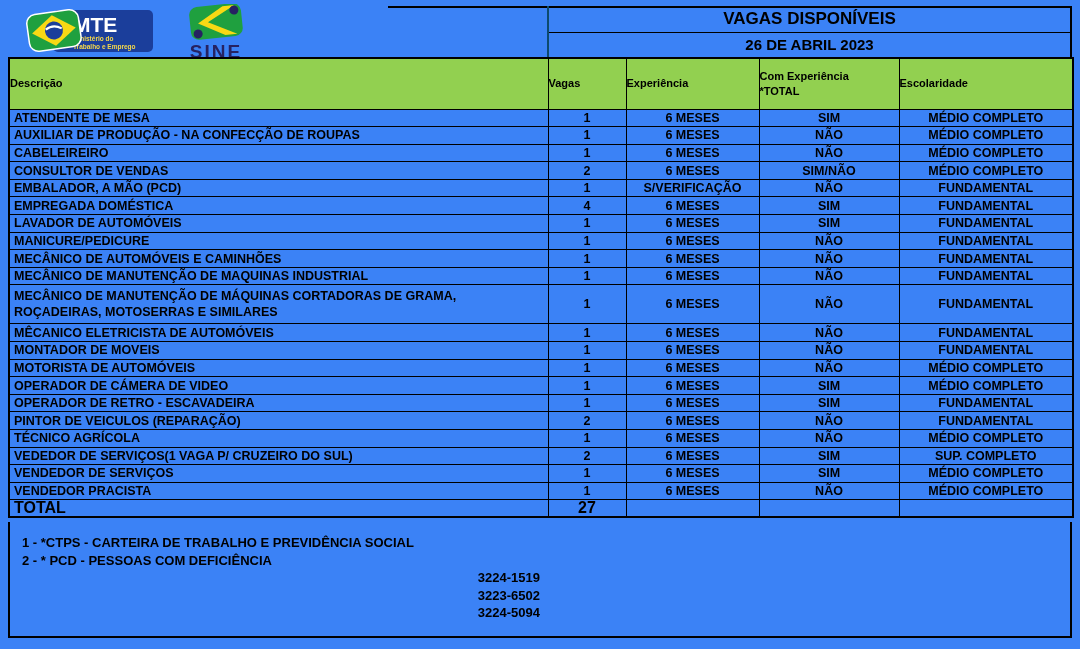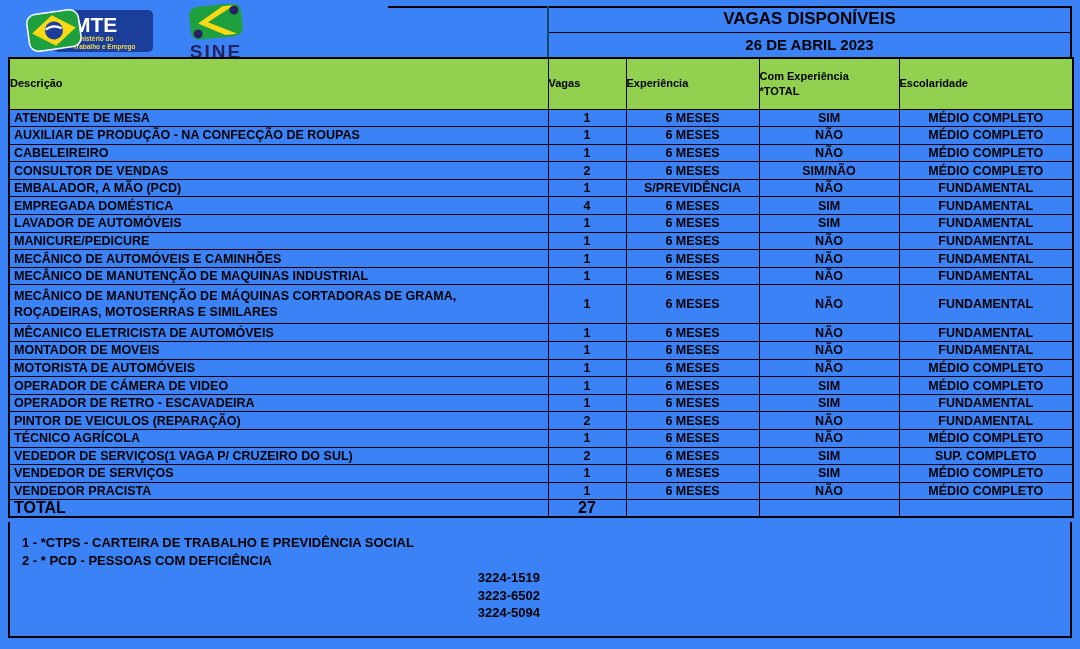--- a/index.html
+++ b/index.html
@@ -141,21 +141,21 @@
         <tr>
           <td class="desc">CONSULTOR DE VENDAS</td>
           <td class="num">2</td>
           <td class="mid">6 MESES</td>
           <td class="mid">SIM/NÃO</td>
           <td class="mid">MÉDIO COMPLETO</td>
         </tr>
         <tr>
           <td class="desc">EMBALADOR, A MÃO (PCD)</td>
           <td class="num">1</td>
-          <td class="mid">S/PREVIDÊNCIA</td>
+          <td class="mid">S/VERIFICAÇÃO</td>
           <td class="mid">NÃO</td>
           <td class="mid">FUNDAMENTAL</td>
         </tr>
         <tr>
           <td class="desc">EMPREGADA DOMÉSTICA</td>
           <td class="num">4</td>
           <td class="mid">6  MESES</td>
           <td class="mid">SIM</td>
           <td class="mid">FUNDAMENTAL</td>
         </tr>

